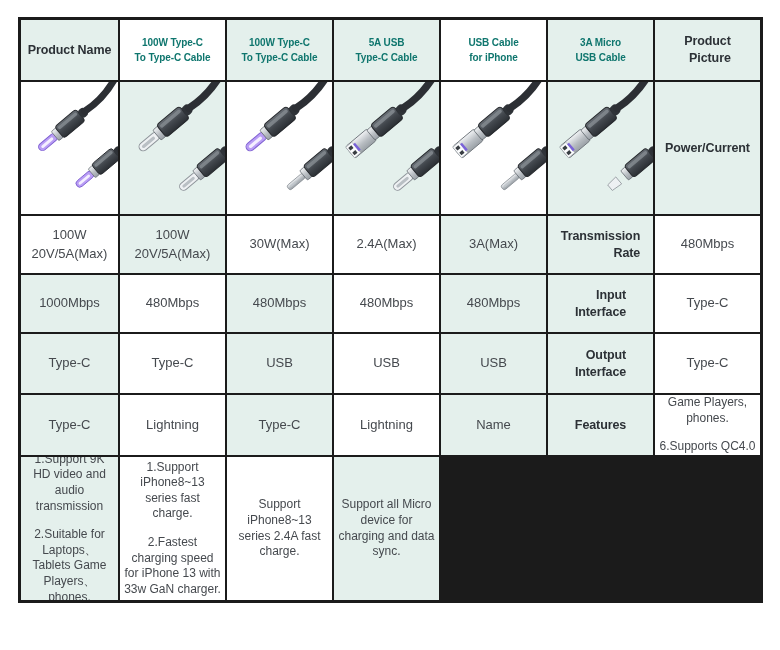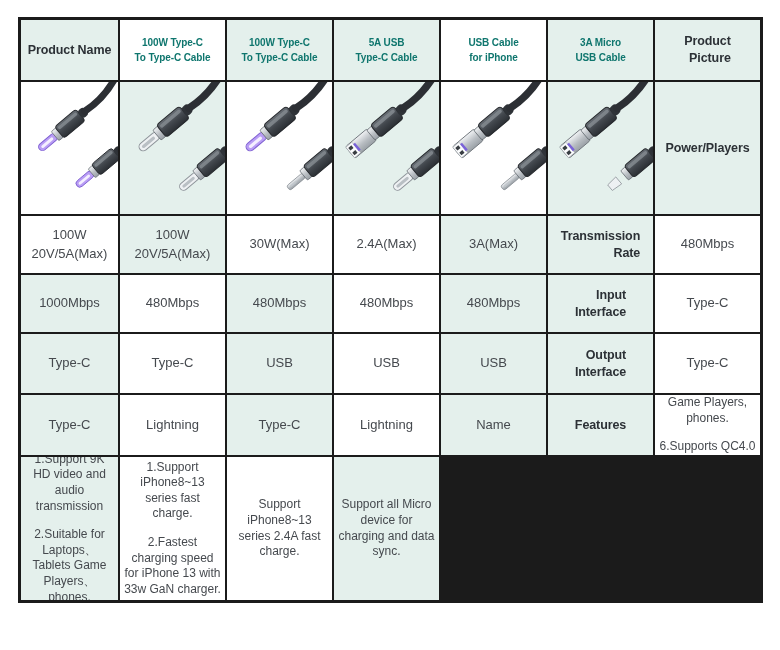--- a/index.html
+++ b/index.html
@@ -237,21 +237,21 @@
           </g>
           <g transform="translate(70,98) rotate(-40) scale(0.95)">
             <path d="M-11 -3.8 L1 -4.8 L1 4.8 L-11 3.8 Z" fill="#eef1f3" stroke="#8d9399" stroke-width="0.8"></path>
             <rect x="9" y="-6.5" width="7" height="13" rx="1.5" fill="url(#gm6)" stroke="#596066" stroke-width="0.7"></rect>
             <rect x="15" y="-8" width="30" height="16" rx="3.5" fill="url(#gd6)" stroke="#24272b" stroke-width="1"></rect>
             <rect x="17" y="-5.8" width="26" height="3.6" rx="1.8" fill="#8a9096" opacity="0.75"></rect>
             <rect x="44" y="-5.2" width="9" height="10.4" rx="4" fill="#2f3338"></rect>
             <path d="M51 0 Q 86 4 118 -16" fill="none" stroke="#2c2f34" stroke-width="7.5" stroke-linecap="round"></path>
           </g>
         </svg></div>
-      <div class="cell bg-mint label-cell">Power/Players</div>
+      <div class="cell bg-mint label-cell">Power/Current</div>
       <div class="cell bg-white value-cell">100W
 20V/5A(Max)</div>
       <div class="cell bg-mint value-cell">100W
 20V/5A(Max)</div>
       <div class="cell bg-white value-cell">30W(Max)</div>
       <div class="cell bg-white value-cell">2.4A(Max)</div>
       <div class="cell bg-mint value-cell">3A(Max)</div>
       <div class="cell bg-mint label-cell">Transmission
 Rate</div>
       <div class="cell bg-white value-cell">480Mbps</div>

